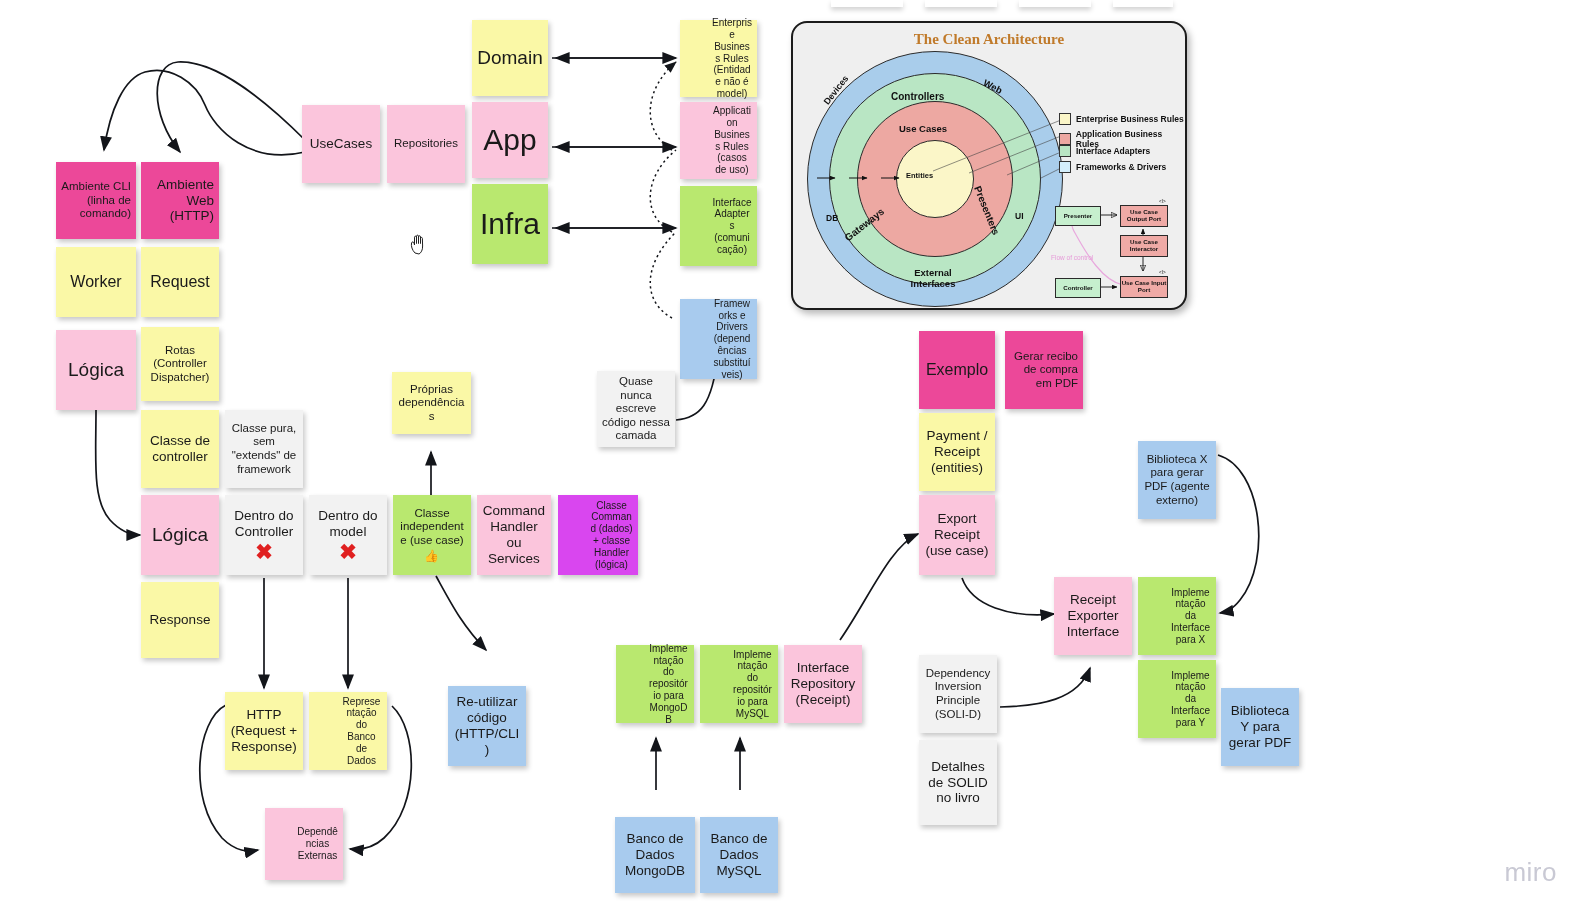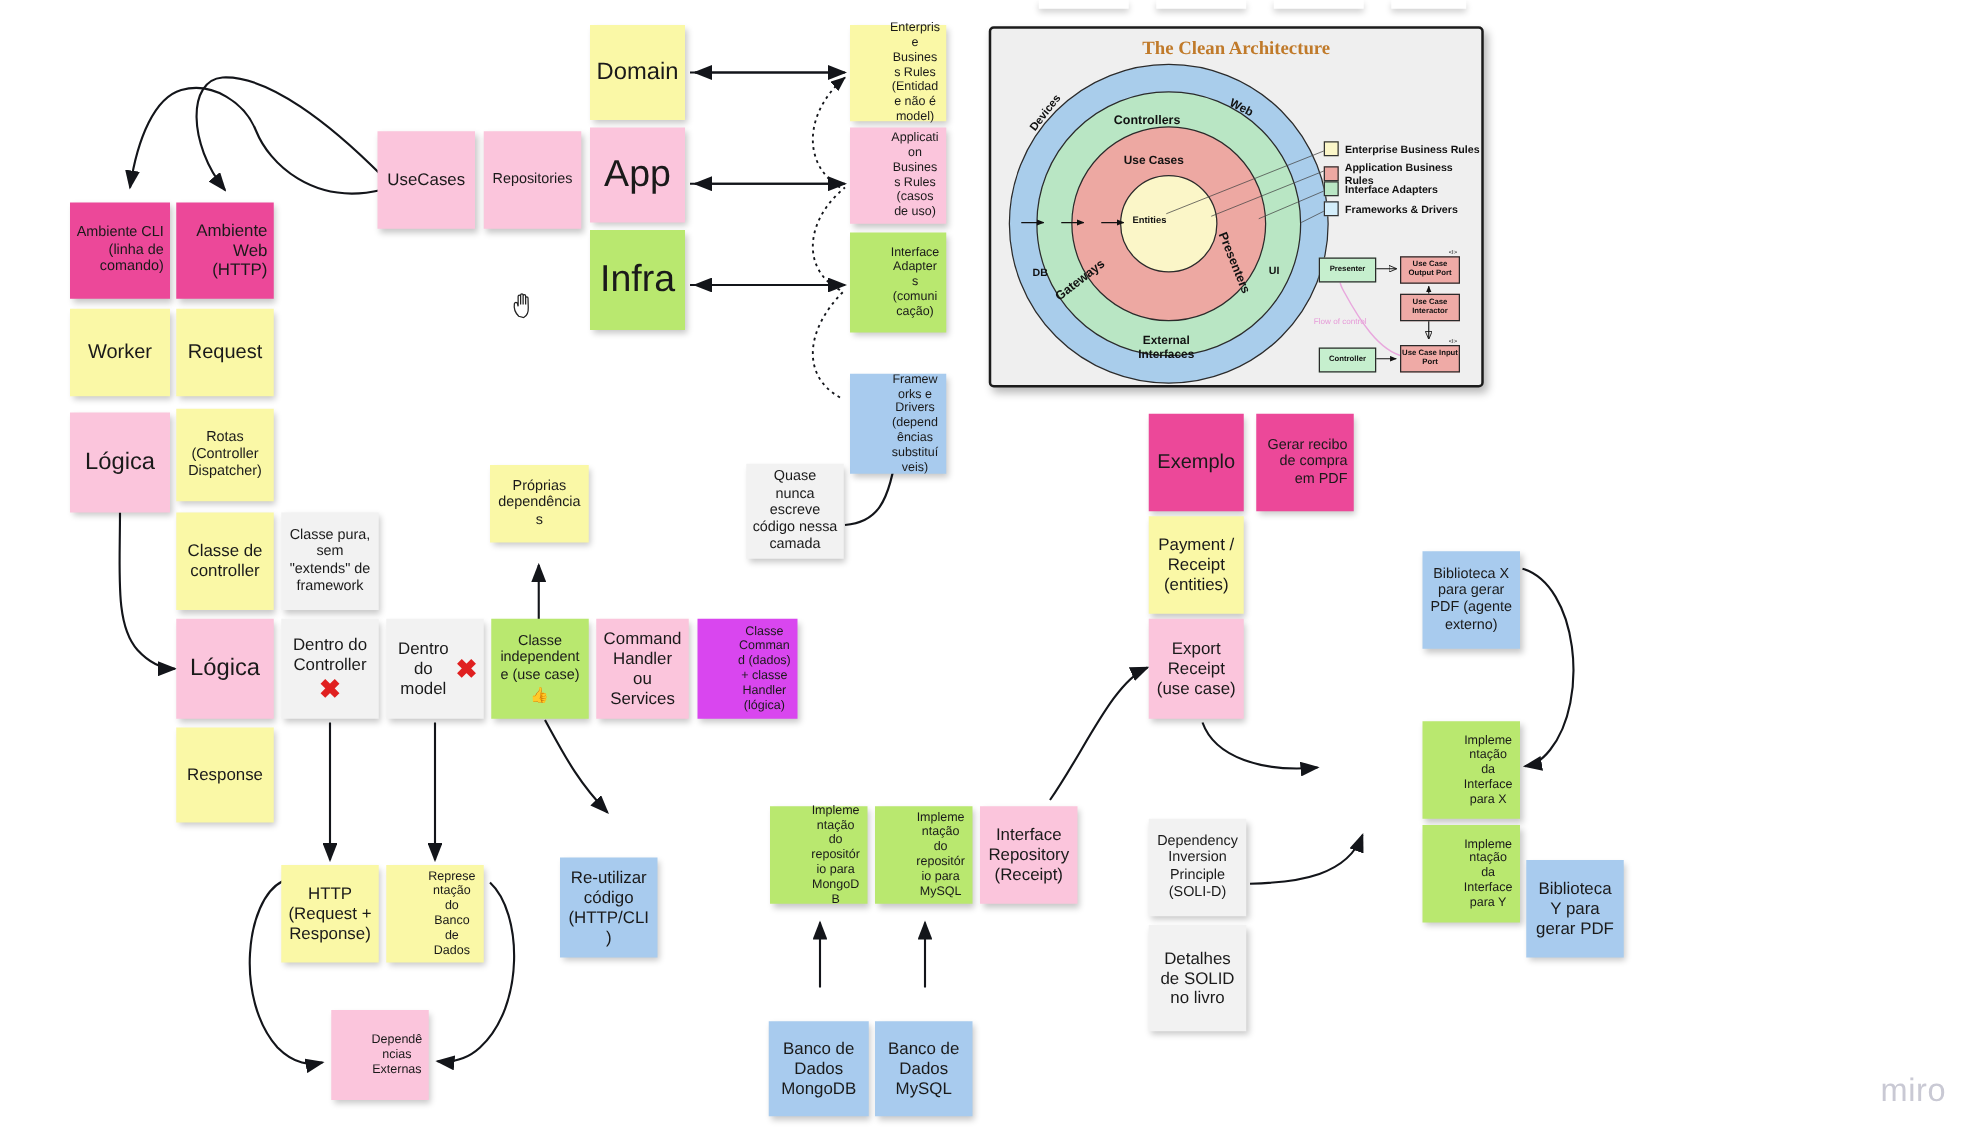--- a/index.html
+++ b/index.html
@@ -35,21 +35,21 @@
   .fs-xl{font-size:19px;}
   .fs-huge{font-size:30px;}
 
   svg.edges{position:absolute;left:0;top:0;width:1575px;height:906px;pointer-events:none;overflow:visible;}
   .ln{fill:none;stroke:#13151a;stroke-width:1.7;}
   .ln-dot{fill:none;stroke:#13151a;stroke-width:1.5;stroke-dasharray:2.2 3.2;}
 
   
   #ca-frame{
     position:absolute;left:791px;top:21px;width:392px;height:285px;
-    background:#efefef;border:2px solid #1b1b1b;border-radius:4px;
+    background:#efefef;border:2px solid #1b1b1b;border-radius:16px;
     box-shadow:3px 4px 7px rgba(0,0,0,0.28);
     overflow:hidden;
   }
   #ca-title{
     position:absolute;top:8px;left:0;right:0;text-align:center;
     color:#c07a2a;font-weight:bold;font-size:15px;
     font-family:"Liberation Serif", serif;
   }
   .ring{position:absolute;border-radius:50%;}
   #ring4{left:14px;top:28px;width:254px;height:254px;background:#a9cdeb;border:1.4px solid #2b2b2b;}
@@ -161,21 +161,21 @@
 
   <div class="note y-light fs-s" style="left:392px;top:372px;width:79px;height:62px;">Próprias dependências</div>
 
   <div class="note gray fs-s" style="left:225px;top:410px;width:78px;height:78px;">Classe pura, sem "extends" de framework</div>
 
   <div class="note gray" style="left:225px;top:495px;width:78px;height:80px;flex-direction:column;gap:1px;">
     <span class="fs-m">Dentro do Controller</span>
     <span class="xmark">✖</span>
   </div>
 
-  <div class="note gray" style="left:309px;top:495px;width:78px;height:80px;flex-direction:row;gap:1px;">
+  <div class="note gray" style="left:309px;top:495px;width:78px;height:80px;flex-direction:column;gap:1px;">
     <span class="fs-m">Dentro do model</span>
     <span class="xmark">✖</span>
   </div>
 
   <div class="note green" style="left:393px;top:495px;width:78px;height:80px;flex-direction:column;gap:2px;">
     <span class="fs-s">Classe independente (use case)</span>
     <span style="font-size:12px;">👍</span>
   </div>
 
   <div class="note pink fs-m" style="left:477px;top:495px;width:74px;height:80px;">Command Handler ou Services</div>
@@ -194,20 +194,21 @@
   <div class="note blue fs-m" style="left:615px;top:789px;width:80px;height:76px;">Banco de Dados MongoDB</div>
   <div class="note blue fs-m" style="left:700px;top:789px;width:78px;height:76px;">Banco de Dados MySQL</div>
 
   <div class="note y-dark fs-l" style="left:919px;top:331px;width:76px;height:78px;">Exemplo</div>
   <div class="note y-dark fs-s" style="left:1005px;top:331px;width:78px;height:78px;">Gerar recibo de compra em PDF</div>
   <div class="note y-light fs-m" style="left:919px;top:413px;width:76px;height:78px;">Payment / Receipt (entities)</div>
   <div class="note pink fs-m" style="left:919px;top:495px;width:76px;height:80px;">Export Receipt (use case)</div>
 
   <div class="note blue fs-s" style="left:1138px;top:413px;width:78px;height:78px;">Biblioteca X para gerar PDF (agente externo)</div>
 
+  <div class="note pink fs-m" style="left:1054px;top:577px;width:78px;height:78px;">Receipt Exporter Interface</div>
   <div class="note green fs-xs" style="left:1138px;top:577px;width:78px;height:78px;">Implementação da Interface para X</div>
   <div class="note green fs-xs" style="left:1138px;top:660px;width:78px;height:78px;">Implementação da Interface para Y</div>
   <div class="note blue fs-m" style="left:1221px;top:660px;width:78px;height:78px;">Biblioteca Y para gerar PDF</div>
 
   <div class="note gray fs-s" style="left:919px;top:655px;width:78px;height:78px;">Dependency Inversion Principle (SOLI-D)</div>
   <div class="note gray fs-m" style="left:919px;top:740px;width:78px;height:85px;">Detalhes de SOLID no livro</div>
 
   <div id="ca-frame">
     <div id="ca-title">The Clean Architecture</div>
 

